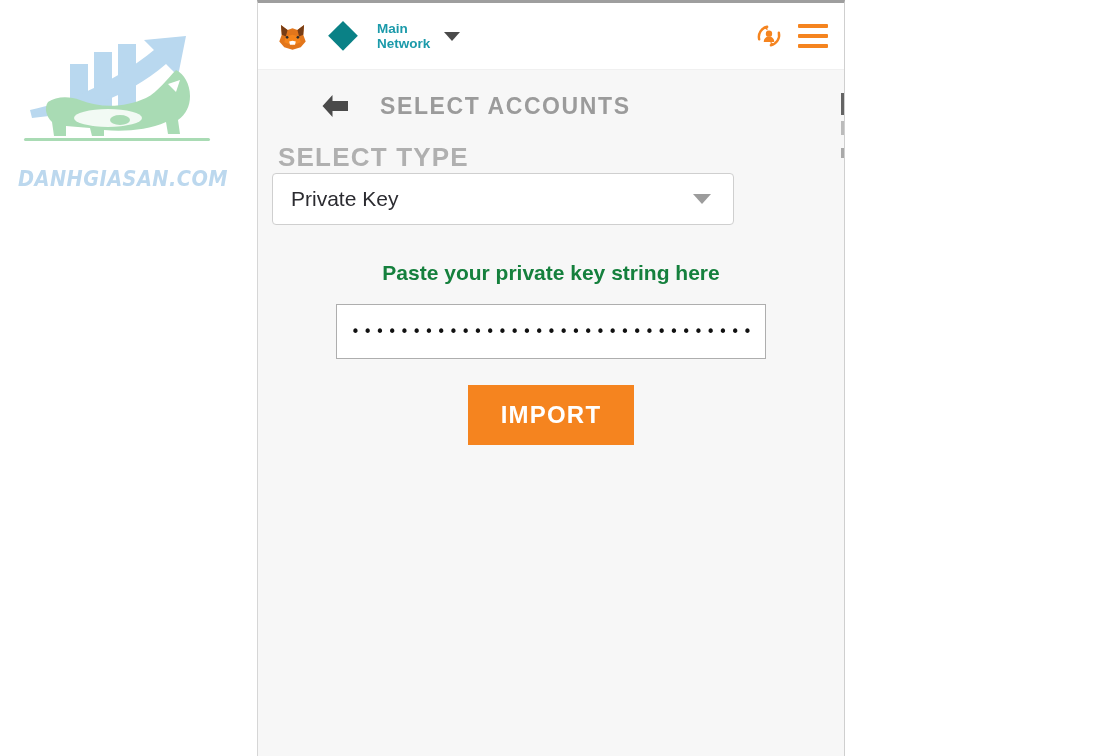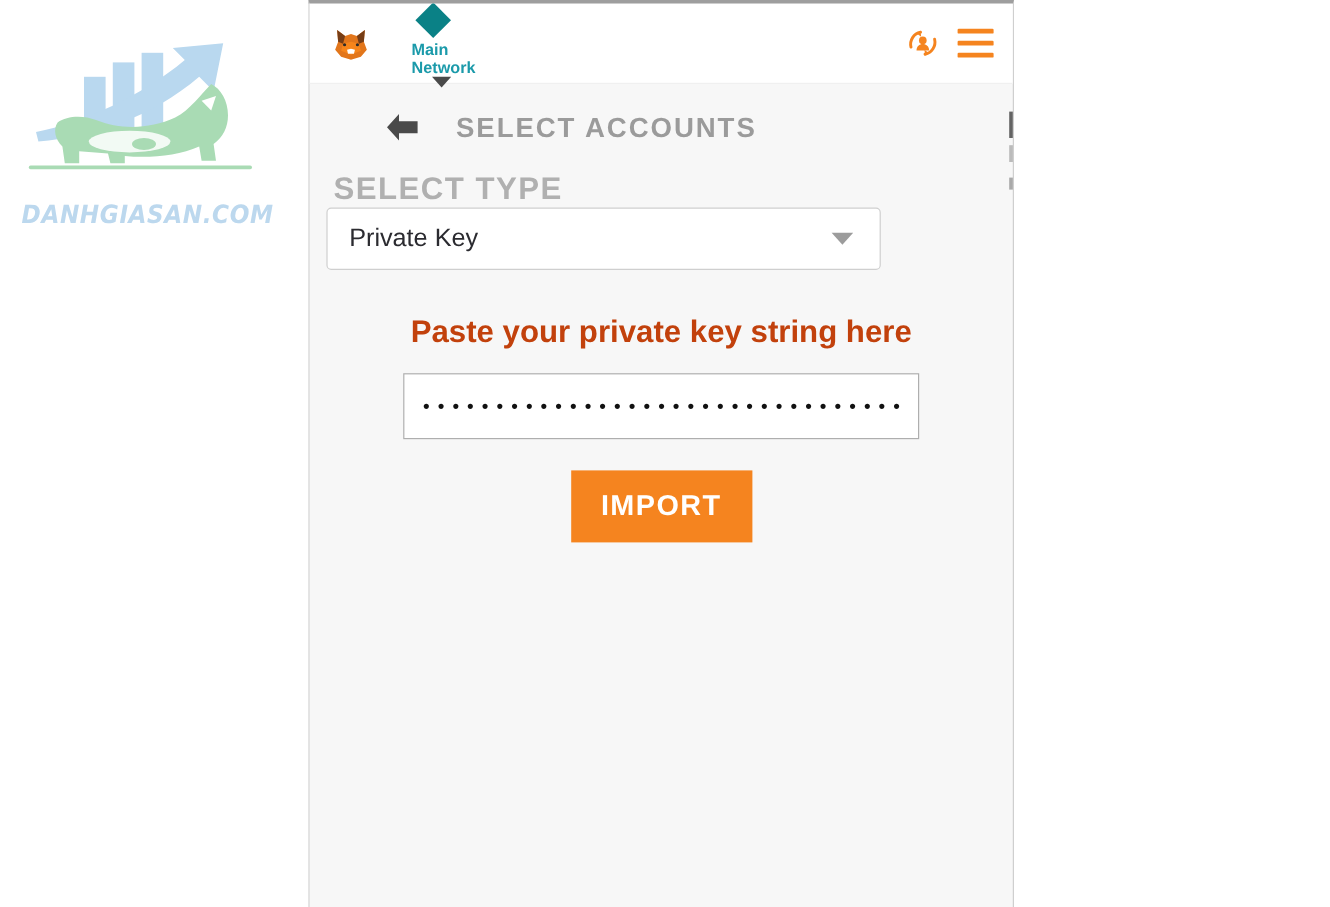--- a/index.html
+++ b/index.html
@@ -77,21 +77,20 @@
     align-items: center;
     padding: 0 16px 0 18px;
     box-sizing: border-box;
   }
   #fox-logo { width: 33px; height: 33px; flex: 0 0 auto; }
   #network-group {
     display: flex;
     align-items: center;
     margin-left: 17px;
     cursor: pointer;
-    flex-direction: column;
   }
   #network-diamond { width: 34px; height: 34px; flex: 0 0 auto; }
   #network-name {
     margin-left: 17px;
     color: #1b9aaa;
     font-size: 13.5px;
     font-weight: bold;
     line-height: 15px;
     white-space: pre-line;
   }
@@ -172,22 +171,22 @@
     right: 22px;
     width: 0; height: 0;
     border-left: 9px solid transparent;
     border-right: 9px solid transparent;
     border-top: 10px solid #9c9c9c;
   }
 
   #paste-label {
     margin-top: 36px;
     text-align: center;
-    color: #c2410c;
-    font-size: 26px;
+    color: #15803d;
+    font-size: 21px;
     font-weight: bold;
   }
 
   #privkey-input {
     display: block;
     margin: 19px auto 0 auto;
     width: 430px;
     height: 55px;
     background: #ffffff;
     border: 1px solid #aeaeae;
@@ -196,21 +195,21 @@
     font-size: 15px;
     letter-spacing: 3.4px;
     color: #111111;
     padding: 0 14px;
     outline: none;
   }
 
   #import-button {
     display: block;
     margin: 26px auto 0 auto;
-    width: 151px;
+    width: 166px;
     height: 60px;
     background: #f5841f;
     border: none;
     color: #ffffff;
     font-family: "Liberation Sans", sans-serif;
     font-size: 24px;
     font-weight: bold;
     letter-spacing: 1.2px;
     cursor: pointer;
   }

